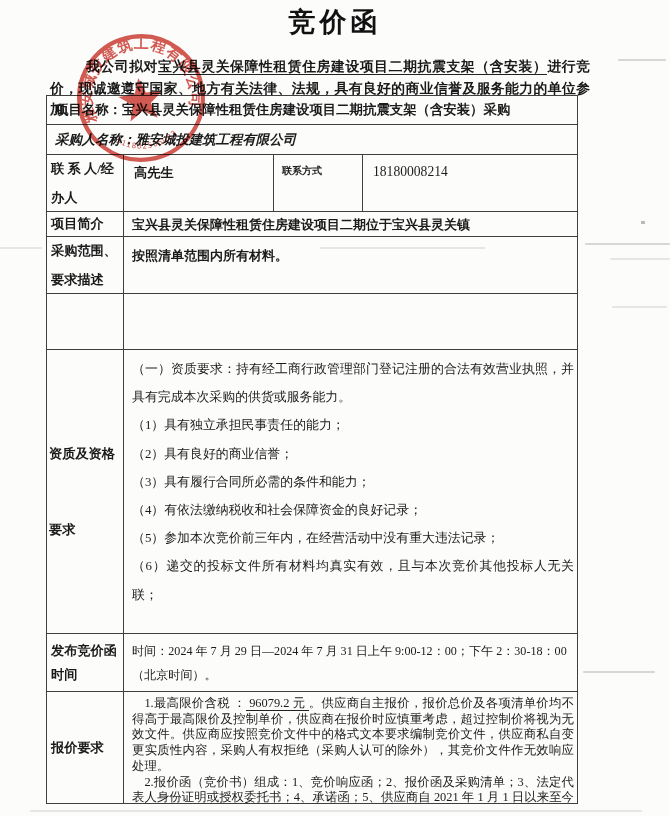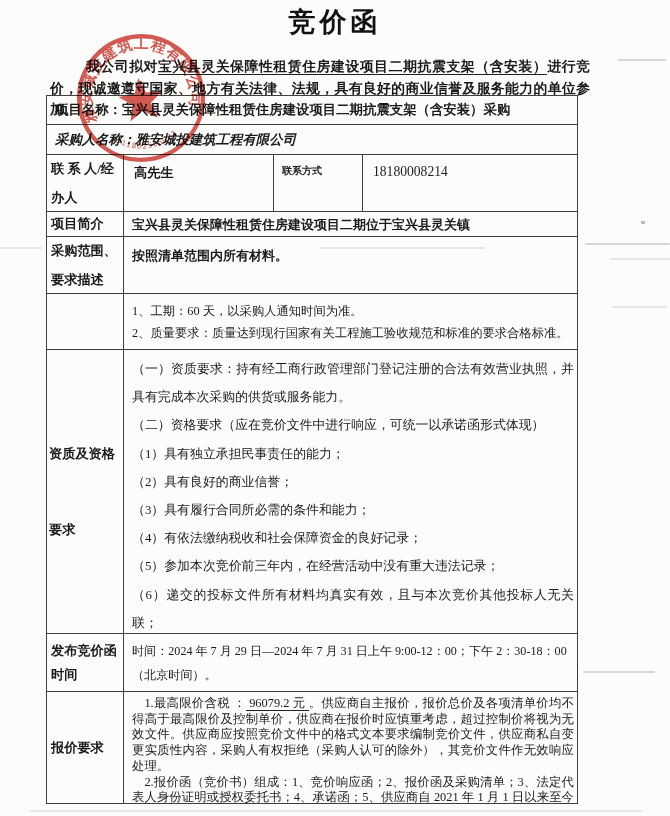--- a/index.html
+++ b/index.html
@@ -121,34 +121,29 @@
         <div>要求描述</div>
       </div>
       <div class="td td-content scope-cell">按照清单范围内所有材料。</div>
     </div>
 
     <div class="tr r6">
       <div class="td td-label center">
         <div>工期、质量</div>
         <div>要求</div>
       </div>
-      <div class="td td-content quality-cell">
-        <div class="ln">1、工期：60 天，以采购人通知时间为准。</div>
-        <div class="ln">2、质量要求：质量达到现行国家有关工程施工验收规范和标准的要求合格标准。</div>
-      </div>
     </div>
 
     <div class="tr r7">
       <div class="td td-label center">
         <div>资质及资格</div>
         <div>要求</div>
       </div>
       <div class="td td-content qual-cell">
         <div class="q-item">（一）资质要求：持有经工商行政管理部门登记注册的合法有效营业执照，并具有完成本次采购的供货或服务能力。</div>
-        <div class="q-item">（二）资格要求（应在竞价文件中进行响应，可统一以承诺函形式体现）</div>
         <div class="q-item">（1）具有独立承担民事责任的能力；</div>
         <div class="q-item">（2）具有良好的商业信誉；</div>
         <div class="q-item">（3）具有履行合同所必需的条件和能力；</div>
         <div class="q-item">（4）有依法缴纳税收和社会保障资金的良好记录；</div>
         <div class="q-item">（5）参加本次竞价前三年内，在经营活动中没有重大违法记录；</div>
         <div class="q-item">（6）递交的投标文件所有材料均真实有效，且与本次竞价其他投标人无关联；</div>
 
       </div>
     </div>
 

